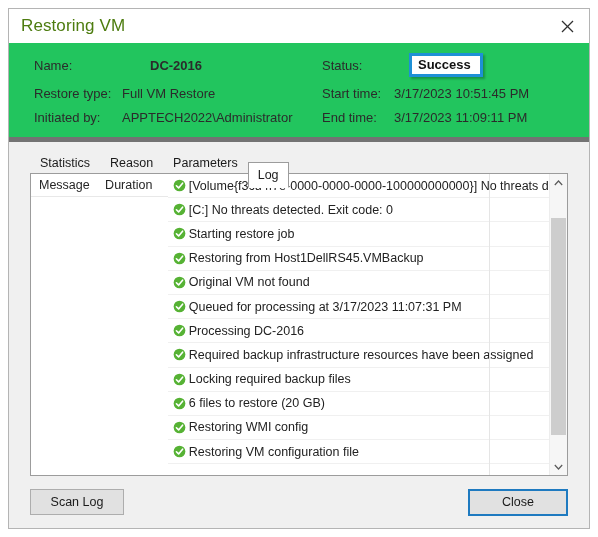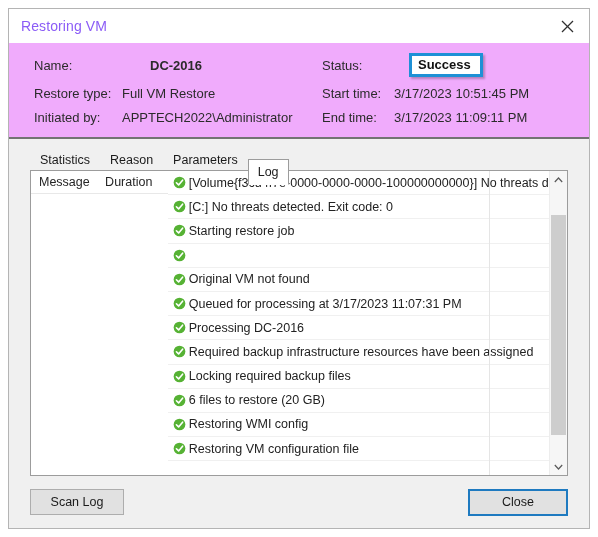--- a/index.html
+++ b/index.html
@@ -38,39 +38,39 @@
     height: 34px;
     min-height: 34px;
     background: #ffffff;
     display: flex;
     align-items: center;
     justify-content: space-between;
     padding-left: 12px;
     box-sizing: border-box;
   }
   .title-text {
-    font-size: 14px;
-    color: #8b5cf6;
+    font-size: 17px;
+    color: #4d7c0f;
     letter-spacing: 0.1px;
   }
   .close-btn {
     width: 44px;
     height: 33px;
     display: flex;
     align-items: center;
     justify-content: center;
     cursor: default;
   }
   .close-btn svg { display: block; }
 
   
   .summary {
-    background: #f0abfc;
+    background: #22c55e;
     padding: 10px 0 12px 0;
-    border-bottom: 2px solid #737373;
+    border-bottom: 5px solid #737373;
     position: relative;
   }
   .summary-grid {
     display: grid;
     grid-template-columns: 88px 200px 72px auto;
     row-gap: 9px;
     padding-left: 25px;
     align-items: center;
   }
   .lbl {
@@ -357,20 +357,21 @@
                 <span class="txt">Starting restore job</span>
               </div>
               <div class="dur"></div>
             </div>
             <div class="row">
               <div class="msg">
                 <span class="ok-icon"><svg width="13" height="13" viewBox="0 0 16 16" aria-hidden="true">
                     <circle cx="8" cy="8" r="7.2" fill="#56b234"></circle>
                     <polyline points="4.2,8.3 6.9,11 11.8,5.2" fill="none" stroke="#ffffff" stroke-width="2" stroke-linecap="round" stroke-linejoin="round"></polyline>
                   </svg></span>
+                <span class="txt">Restoring from Host1DellRS45.VMBackup</span>
               </div>
               <div class="dur"></div>
             </div>
             <div class="row">
               <div class="msg">
                 <span class="ok-icon"><svg width="13" height="13" viewBox="0 0 16 16" aria-hidden="true">
                     <circle cx="8" cy="8" r="7.2" fill="#56b234"></circle>
                     <polyline points="4.2,8.3 6.9,11 11.8,5.2" fill="none" stroke="#ffffff" stroke-width="2" stroke-linecap="round" stroke-linejoin="round"></polyline>
                   </svg></span>
                 <span class="txt">Original VM not found</span>

